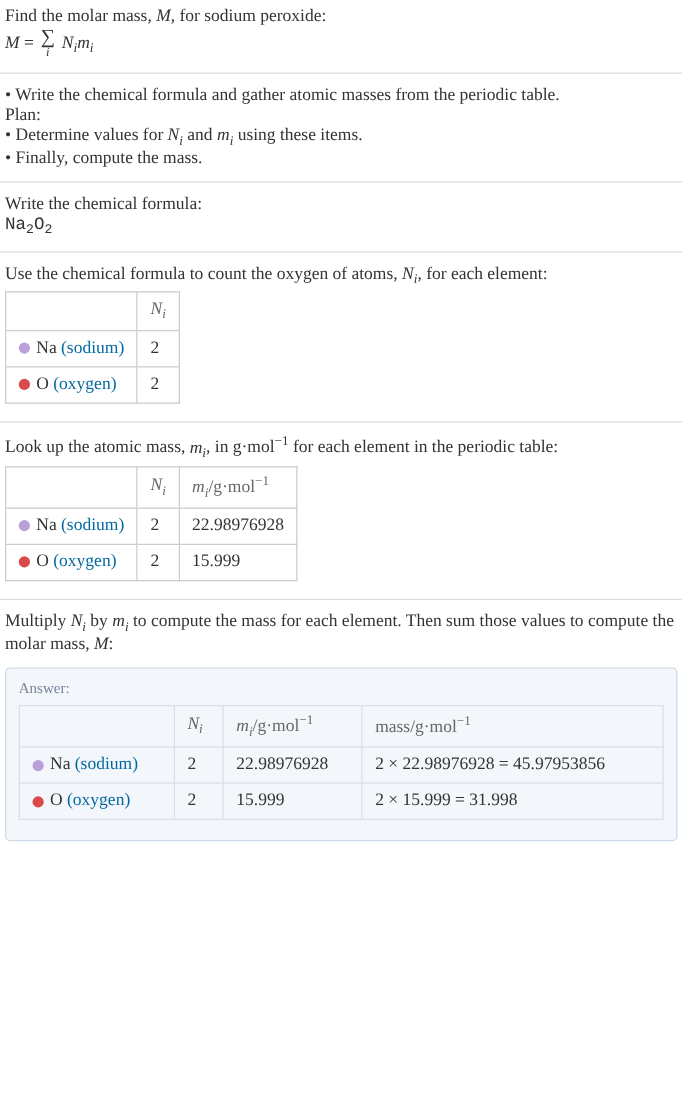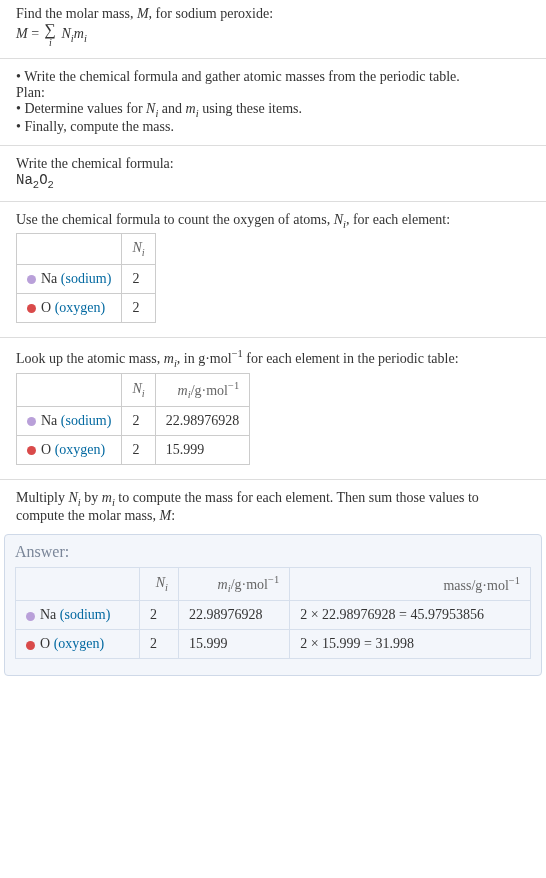--- a/index.html
+++ b/index.html
@@ -6,21 +6,21 @@
   body {
     margin: 0;
     padding: 0;
     font-family: Georgia, 'Times New Roman', serif;
     font-size: 14px;
     color: #333;
     background: #fff;
     width: 546px;
   }
   .section {
-    padding: 6px 16px;
+    padding: 6px 4px;
   }
   .rule {
     border-top: 1px solid #ddd;
     margin: 4px 0;
   }
   .formula {
     font-family: Georgia, serif;
     font-style: italic;
   }
   .formula .op { font-style: normal; }
@@ -44,42 +44,42 @@
   }
   table.data th, table.data td {
     border: 1px solid #ccc;
     padding: 6px 10px;
     text-align: left;
     font-weight: normal;
   }
   table.data th {
     color: #666;
     font-style: italic;
-    text-align: right;
+    text-align: left;
   }
   table.data th.first { text-align: left; font-style: normal; }
   .elcell { white-space: nowrap; }
   .dot {
     display: inline-block;
     width: 9px; height: 9px;
     border-radius: 50%;
     margin-right: 5px;
     vertical-align: middle;
   }
   .elname { color: #0369a1; }
   .answer-box {
     border: 1px solid #cfd9e8;
     background: #f3f6fb;
     border-radius: 4px;
     padding: 8px 10px 12px;
     margin: 4px;
   }
   .answer-label {
     color: #7a8699;
-    font-size: 16px;
+    font-size: 12px;
     margin-bottom: 6px;
   }
   .answer-box table.data {
     width: 100%;
     background: #f3f6fb;
   }
   .answer-box table.data th, .answer-box table.data td {
     border: 1px solid #d6dfec;
   }
   .final {

